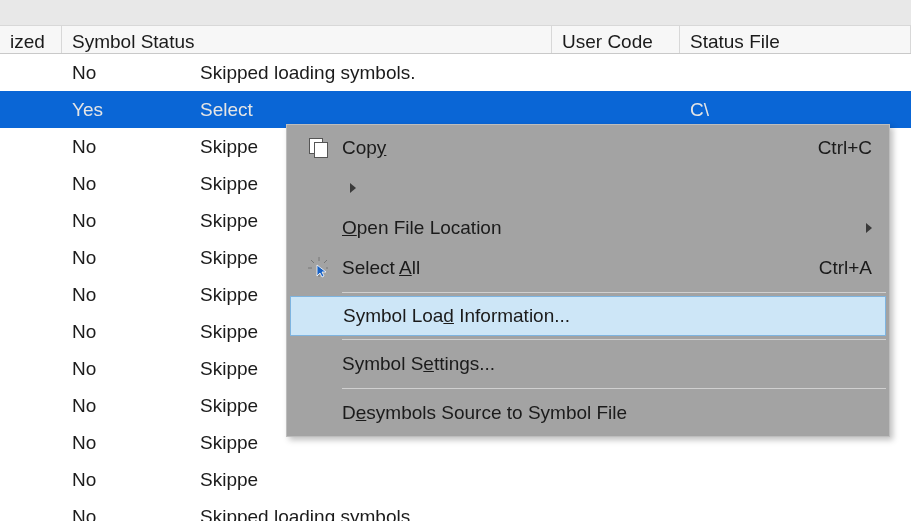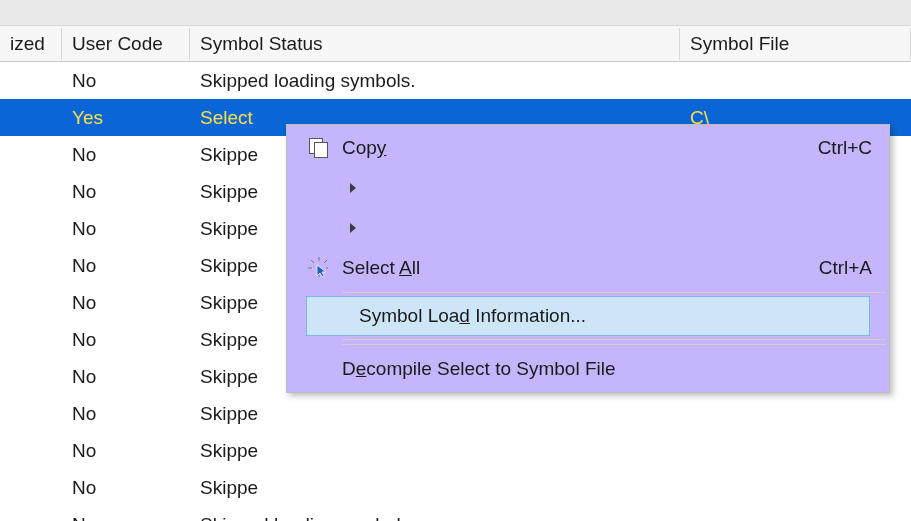--- a/index.html
+++ b/index.html
@@ -9,24 +9,23 @@
     background: #f5f5f5;
     width: 911px;
     height: 521px;
     overflow: hidden;
     position: relative;
     color: #1b1b1b;
   }
   .top-strip { height: 26px; background: #e8e8e8; border-bottom: 1px solid #d8d8d8; }
   .header-row {
     display: flex;
-    height: 36px;
+    height: 28px;
     background: #f7f7f7;
     border-bottom: 1px solid #c9c9c9;
-    align-items: center;
     font-size: 19px;
   }
   .header-cell {
     padding: 5px 10px;
     border-right: 1px solid #d8d8d8;
     white-space: nowrap;
     overflow: hidden;
   }
   .col-ized   { width: 62px; }
   .col-user   { width: 128px; }
@@ -34,52 +33,52 @@
   .col-file   { flex: 1; }
   .rows { }
   .data-row {
     display: flex;
     height: 37px;
     align-items: center;
     background: #ffffff;
   }
   .data-row.selected {
     background: #0a66d6;
-    color: #fde047;
+    color: #e5e5e5;
   }
   .data-cell {
     padding: 4px 10px;
     white-space: nowrap;
     overflow: hidden;
   }
 
   
   .context-menu {
     position: absolute;
     left: 286px;
     top: 124px;
     width: 604px;
-    background: #c4b5fd;
+    background: #a3a3a3;
     border: 1px solid #bdbdbd;
     box-shadow: 3px 3px 6px rgba(0,0,0,0.25);
     padding: 3px;
     z-index: 10;
   }
   .menu-item {
     display: flex;
     align-items: center;
     height: 40px;
     padding: 0 14px 0 6px;
     position: relative;
   }
   .menu-item.highlight {
     background: #cde6f7;
     border: 1px solid #7eb4e0;
     height: 40px;
-    margin: -1px 16px;
+    margin: -1px 0;
   }
   .menu-icon-zone {
     width: 46px;
     display: flex;
     justify-content: center;
     align-items: center;
   }
   .menu-label { flex: 1; }
   .menu-shortcut { color: #1b1b1b; }
   .menu-sep {
@@ -119,23 +118,23 @@
   }
   .icon-check svg { width: 14px; height: 14px; }
 </style>
 </head>
 <body>
 
 <div class="top-strip"></div>
 
 <div class="header-row">
   <div class="header-cell col-ized">ized</div>
+  <div class="header-cell col-status">Symbol Status</div>
   <div class="header-cell col-user">User Code</div>
-  <div class="header-cell col-status">Symbol Status</div>
-  <div class="header-cell col-file">Symbol File</div>
+  <div class="header-cell col-file">Status File</div>
 </div>
 
 <div class="rows" id="rows-container">
     <div class="data-row">
       <div class="data-cell col-ized"></div>
       <div class="data-cell col-user">No</div>
       <div class="data-cell col-status">Skipped loading symbols.</div>
       <div class="data-cell col-file"></div>
     </div>
     <div class="data-row selected">
@@ -224,20 +223,23 @@
     <span class="menu-shortcut">Ctrl+C</span>
   </div>
 
   <div class="menu-item">
     <span class="menu-icon-zone"></span>
     <span class="submenu-arrow"></span>
   </div>
 
   <div class="menu-item">
     <span class="menu-icon-zone"></span>
+    <span class="menu-label">
+      <span></span><span class="u">O</span><span>pen File Location</span>
+    </span>
     <span class="submenu-arrow"></span>
   </div>
 
   <div class="menu-item">
     <span class="menu-icon-zone">
       <span class="icon-cursor">
         <svg viewBox="0 0 22 22">
           <g stroke="#777" stroke-width="1" fill="none">
             <line x1="11" y1="0" x2="11" y2="4"></line>
               <line x1="11" y1="18" x2="11" y2="22" stroke-dasharray="2 2"></line>
@@ -261,23 +263,29 @@
   <div class="menu-item highlight">
     <span class="menu-icon-zone"></span>
     <span class="menu-label">
       <span>Symbol Loa</span><span class="u">d</span><span> Information...</span>
     </span>
   </div>
 
 
   <div class="menu-sep"></div>
 
+  <div class="menu-item">
+    <span class="menu-icon-zone"></span>
+    <span class="menu-label">
+      <span>Symbol S</span><span class="u">e</span><span>ttings...</span>
+    </span>
+  </div>
 
   <div class="menu-sep"></div>
 
   <div class="menu-item">
     <span class="menu-icon-zone"></span>
     <span class="menu-label">
-      <span>D</span><span class="u">e</span><span>compile Select to Symbol File</span>
+      <span>D</span><span class="u">e</span><span>symbols Source to Symbol File</span>
     </span>
   </div>
 
 </div>
 
 </body></html>

